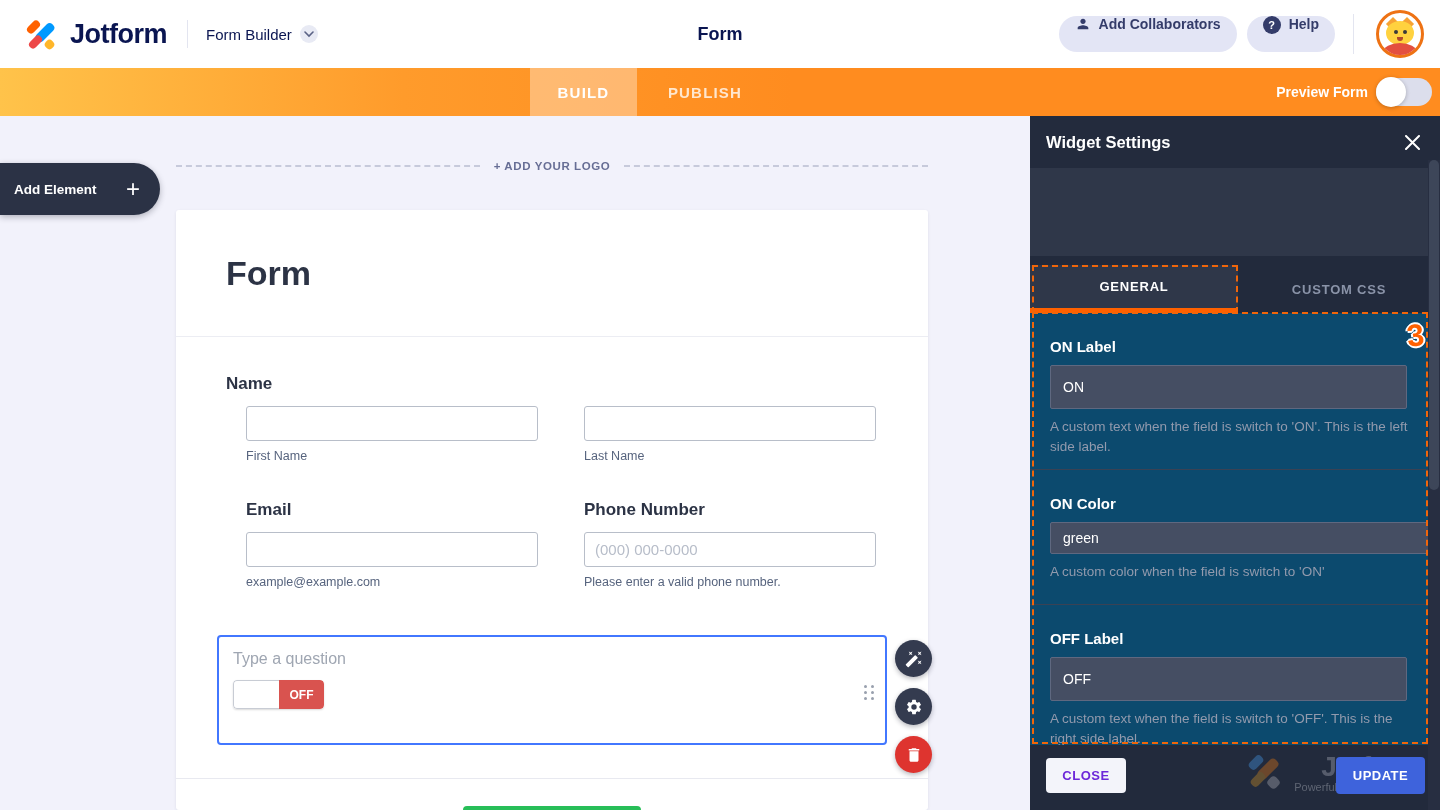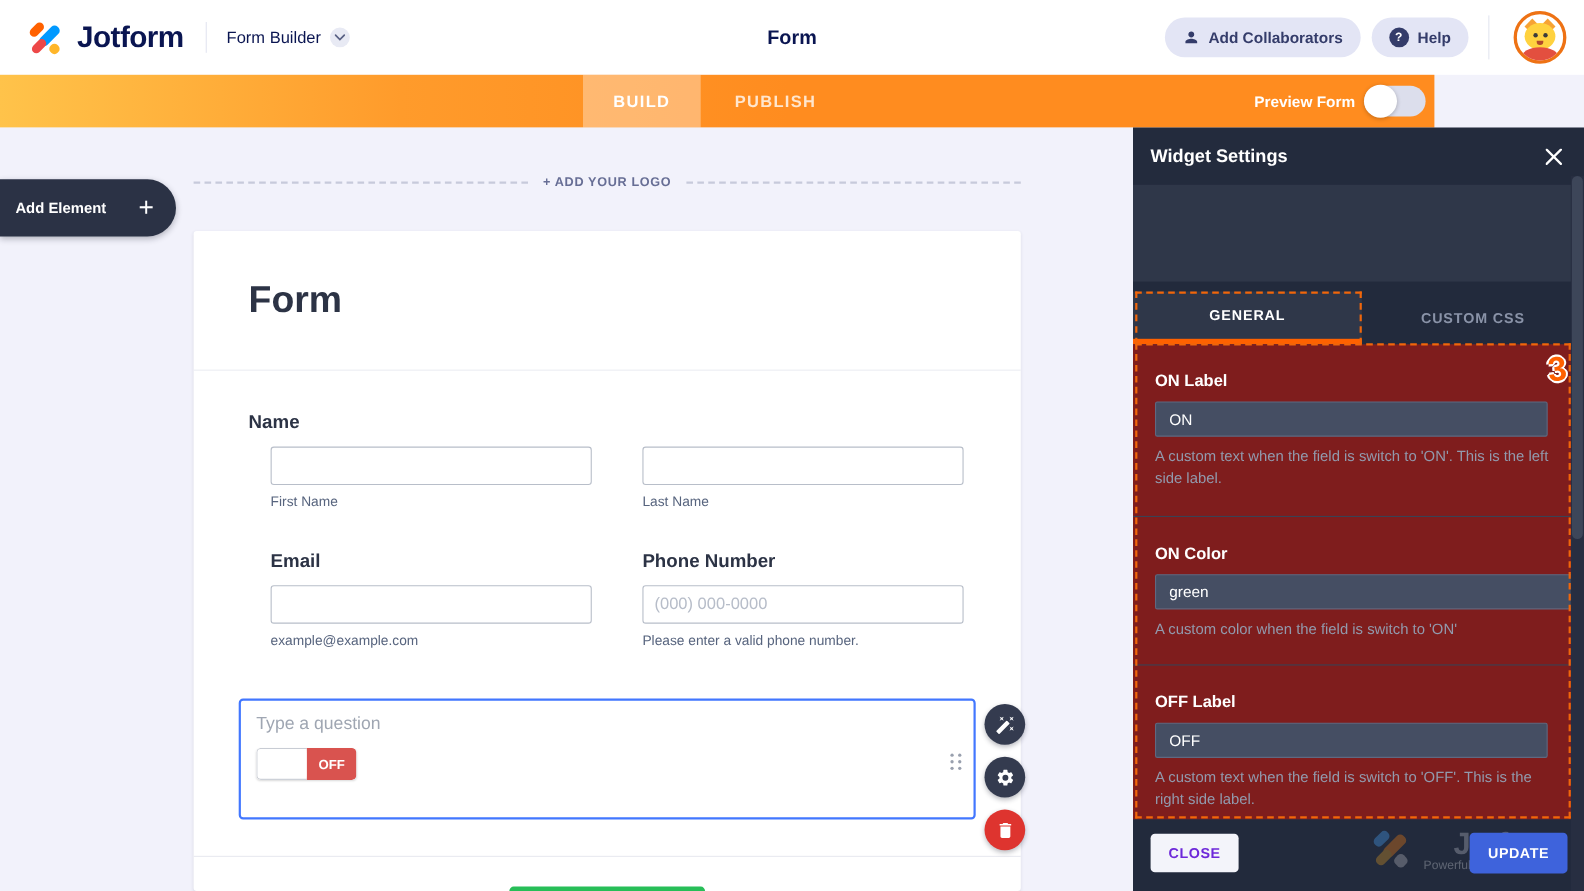--- a/index.html
+++ b/index.html
@@ -16,36 +16,36 @@
   .lm2 { width:22px; height:9px; background:#0099FF; transform:rotate(-45deg); left:10px; top:12px; }
   .lm3 { width:15px; height:8px; background:#ED4848; transform:rotate(-45deg); left:4px; top:22px; }
   .lm4 { width:9px; height:9px; background:#FFB629; transform:rotate(-45deg); left:21px; top:24px; }
   .brand-text { font-size:27px; font-weight:bold; color:#0A1551; letter-spacing:-0.5px; }
   .top-divider { width:1px; height:28px; background:#E3E5F0; margin:0 18px 0 20px; }
   .product { display:flex; align-items:center; gap:8px; font-size:15px; color:#0A1551; cursor:pointer; }
   .chev-circle { width:18px; height:18px; border-radius:50%; background:#E8EAF4; display:flex; align-items:center; justify-content:center; }
   .chev-circle svg { width:10px; height:10px; }
   .topbar-title { position:absolute; left:0; right:0; top:0; height:68px; display:flex; align-items:center; justify-content:center; font-size:18px; font-weight:bold; color:#0A1551; pointer-events:none; }
   .topbar-right { margin-left:auto; display:flex; align-items:center; padding-right:16px; }
-  .pill-btn { display:flex; align-items:center; gap:8px; height:36px; padding:0 16px; border-radius:18px; background:#E3E5F5; border:none; color:#343C6A; font-size:14px; font-weight:bold; cursor:pointer; font-family:inherit; }
+  .pill-btn { display:flex; align-items:flex-start; gap:8px; height:36px; padding:0 16px; border-radius:18px; background:#E3E5F5; border:none; color:#343C6A; font-size:14px; font-weight:bold; cursor:pointer; font-family:inherit; }
   .pill-btn + .pill-btn { margin-left:10px; }
   .pill-btn svg { width:16px; height:16px; }
   .q-badge { width:18px; height:18px; border-radius:50%; background:#343C6A; color:#fff; font-size:11px; font-weight:bold; display:flex; align-items:center; justify-content:center; }
   .right-divider { width:1px; height:40px; background:#E3E5F0; margin:0 22px 0 18px; }
   .avatar { width:48px; height:48px; border-radius:50%; border:3px solid #EE7214; background:#fff; position:relative; overflow:hidden; cursor:pointer; }
   .cat-ear { position:absolute; width:10px; height:10px; background:#F7A334; top:6px; }
   .cat-ear.l { left:9px; transform:rotate(45deg); } .cat-ear.r { right:9px; transform:rotate(45deg); }
   .cat-head { position:absolute; left:7px; top:8px; width:28px; height:24px; background:#FFD23F; border-radius:50%; }
   .cat-eye { position:absolute; width:4px; height:4px; background:#3A3A3A; border-radius:50%; top:17px; }
   .cat-eye.l { left:15px; } .cat-eye.r { left:24px; }
   .cat-mouth { position:absolute; width:6px; height:4px; border-radius:0 0 6px 6px; background:#B0482C; left:18px; top:24px; }
   .cat-body { position:absolute; left:4px; bottom:-6px; width:34px; height:18px; background:#E34F3F; border-radius:50% 50% 0 0; }
 
   
-  .buildbar { position:absolute; left:0; top:68px; width:1304px; height:48px; background:linear-gradient(90deg,#FFC34A 0%,#FF9B2B 28%,#FF8C1F 55%,#FF8C1F 100%); display:flex; align-items:stretch; }
+  .buildbar { position:absolute; left:0; top:68px; width:1440px; height:48px; background:linear-gradient(90deg,#FFC34A 0%,#FF9B2B 28%,#FF8C1F 55%,#FF8C1F 100%); display:flex; align-items:stretch; }
   .nav-tabs { position:absolute; left:530px; top:0; height:48px; display:flex; }
   .nav-tab { height:48px; display:flex; align-items:center; justify-content:center; font-size:15px; font-weight:bold; letter-spacing:1.2px; color:rgba(255,255,255,0.78); cursor:pointer; }
   .nav-tab.active { background:rgba(255,255,255,0.35); color:#fff; }
   .t-build { width:107px; } .t-settings { width:144px; } .t-publish { width:136px; }
   .preview-wrap { position:absolute; right:8px; top:0; height:48px; display:flex; align-items:center; gap:8px; }
   .preview-label { color:#fff; font-size:14px; font-weight:bold; }
   .toggle { width:56px; height:28px; border-radius:14px; background:#DCDEEC; position:relative; cursor:pointer; }
   .toggle-knob { position:absolute; left:0; top:-1px; width:30px; height:30px; border-radius:50%; background:#fff; box-shadow:0 1px 4px rgba(0,0,0,0.25); }
 
   
@@ -104,27 +104,27 @@
   .mini-yes { width:26px; height:14px; margin:2px; background:#1EC89A; border-radius:2px; color:#fff; font-size:7px; font-weight:bold; display:flex; align-items:center; justify-content:center; letter-spacing:0.3px; }
   .widget-info { margin-left:16px; position:relative; width:290px; }
   .widget-name { color:#fff; font-size:16px; font-weight:bold; margin-top:3px; }
   .widget-desc { margin-top:6px; width:264px; color:#9AA2B5; font-size:13.5px; line-height:21px; }
   .info-icon { position:absolute; right:7px; top:28px; width:17px; height:17px; border-radius:50%; border:1.5px solid #AAB1C2; color:#AAB1C2; font-size:11px; font-style:italic; font-weight:bold; display:flex; align-items:center; justify-content:center; font-family:"Liberation Serif", serif; }
 
   .tabs-strip { position:absolute; left:0; top:140px; width:410px; height:57px; background:#222A3C; }
   .ptab-general { position:absolute; left:0; top:9px; width:208px; height:48px; background:#2F3749; border-bottom:5px solid #FF6100; display:flex; align-items:center; justify-content:center; color:#fff; font-size:13px; font-weight:bold; letter-spacing:0.8px; cursor:pointer; }
   .ptab-css { position:absolute; left:208px; top:9px; width:202px; height:48px; display:flex; align-items:center; justify-content:center; color:#8A93A8; font-size:13px; font-weight:bold; letter-spacing:0.8px; cursor:pointer; }
 
-  .panel-content { position:absolute; left:0; top:197px; width:410px; height:432px; background:#7f1d1d; }
+  .panel-content { position:absolute; left:0; top:197px; width:410px; height:432px; background:#0c4a6e; }
   .setting { position:absolute; left:0; width:410px; padding:25px 20px 0; }
   .s1 { top:0; height:156px; }
   .s2 { top:156px; height:135px; border-top:1px solid #3A4254; }
   .s3 { top:291px; height:141px; border-top:1px solid #3A4254; }
   .set-label { color:#fff; font-size:15px; font-weight:bold; }
-  .set-input { margin-top:10px; width:357px; height:32px; background:#454E63; border:1px solid #5F6880; border-radius:2px; color:#fff; font-size:14px; padding:0 12px; font-family:inherit; }
+  .set-input { margin-top:10px; width:357px; height:44px; background:#454E63; border:1px solid #5F6880; border-radius:2px; color:#fff; font-size:14px; padding:0 12px; font-family:inherit; }
   .set-help { margin-top:8px; color:#929AAD; font-size:13.5px; line-height:20px; width:362px; }
   .set-select { margin-top:10px; width:409px; height:32px; background:#454E63; border:1px solid #5F6880; border-radius:2px; position:relative; display:flex; align-items:center; padding:0 12px; color:#fff; font-size:14px; cursor:pointer; }
   .sel-arrow-zone { position:absolute; right:0; top:0; width:30px; height:30px; border-left:1px solid #3A4254; display:flex; align-items:center; justify-content:center; }
   .sel-arrow { width:0; height:0; border-left:6px solid transparent; border-right:6px solid transparent; border-top:7px solid #8A93A8; }
 
   .panel-footer { position:absolute; left:0; top:629px; width:410px; height:65px; background:#222A3C; }
   .close-btn { position:absolute; left:16px; top:13px; width:80px; height:35px; background:#F3F4FA; color:#6d28d9; border:none; border-radius:4px; font-size:13px; font-weight:bold; letter-spacing:0.5px; cursor:pointer; font-family:inherit; }
   .update-btn { position:absolute; right:15px; top:12px; width:89px; height:37px; background:#3E63DC; color:#fff; border:none; border-radius:4px; font-size:13px; font-weight:bold; letter-spacing:0.5px; cursor:pointer; font-family:inherit; z-index:3; }
   .watermark { position:absolute; right:18px; top:6px; display:flex; align-items:center; gap:8px; opacity:0.5; z-index:1; }
   .wm-mark { position:relative; width:40px; height:44px; }

